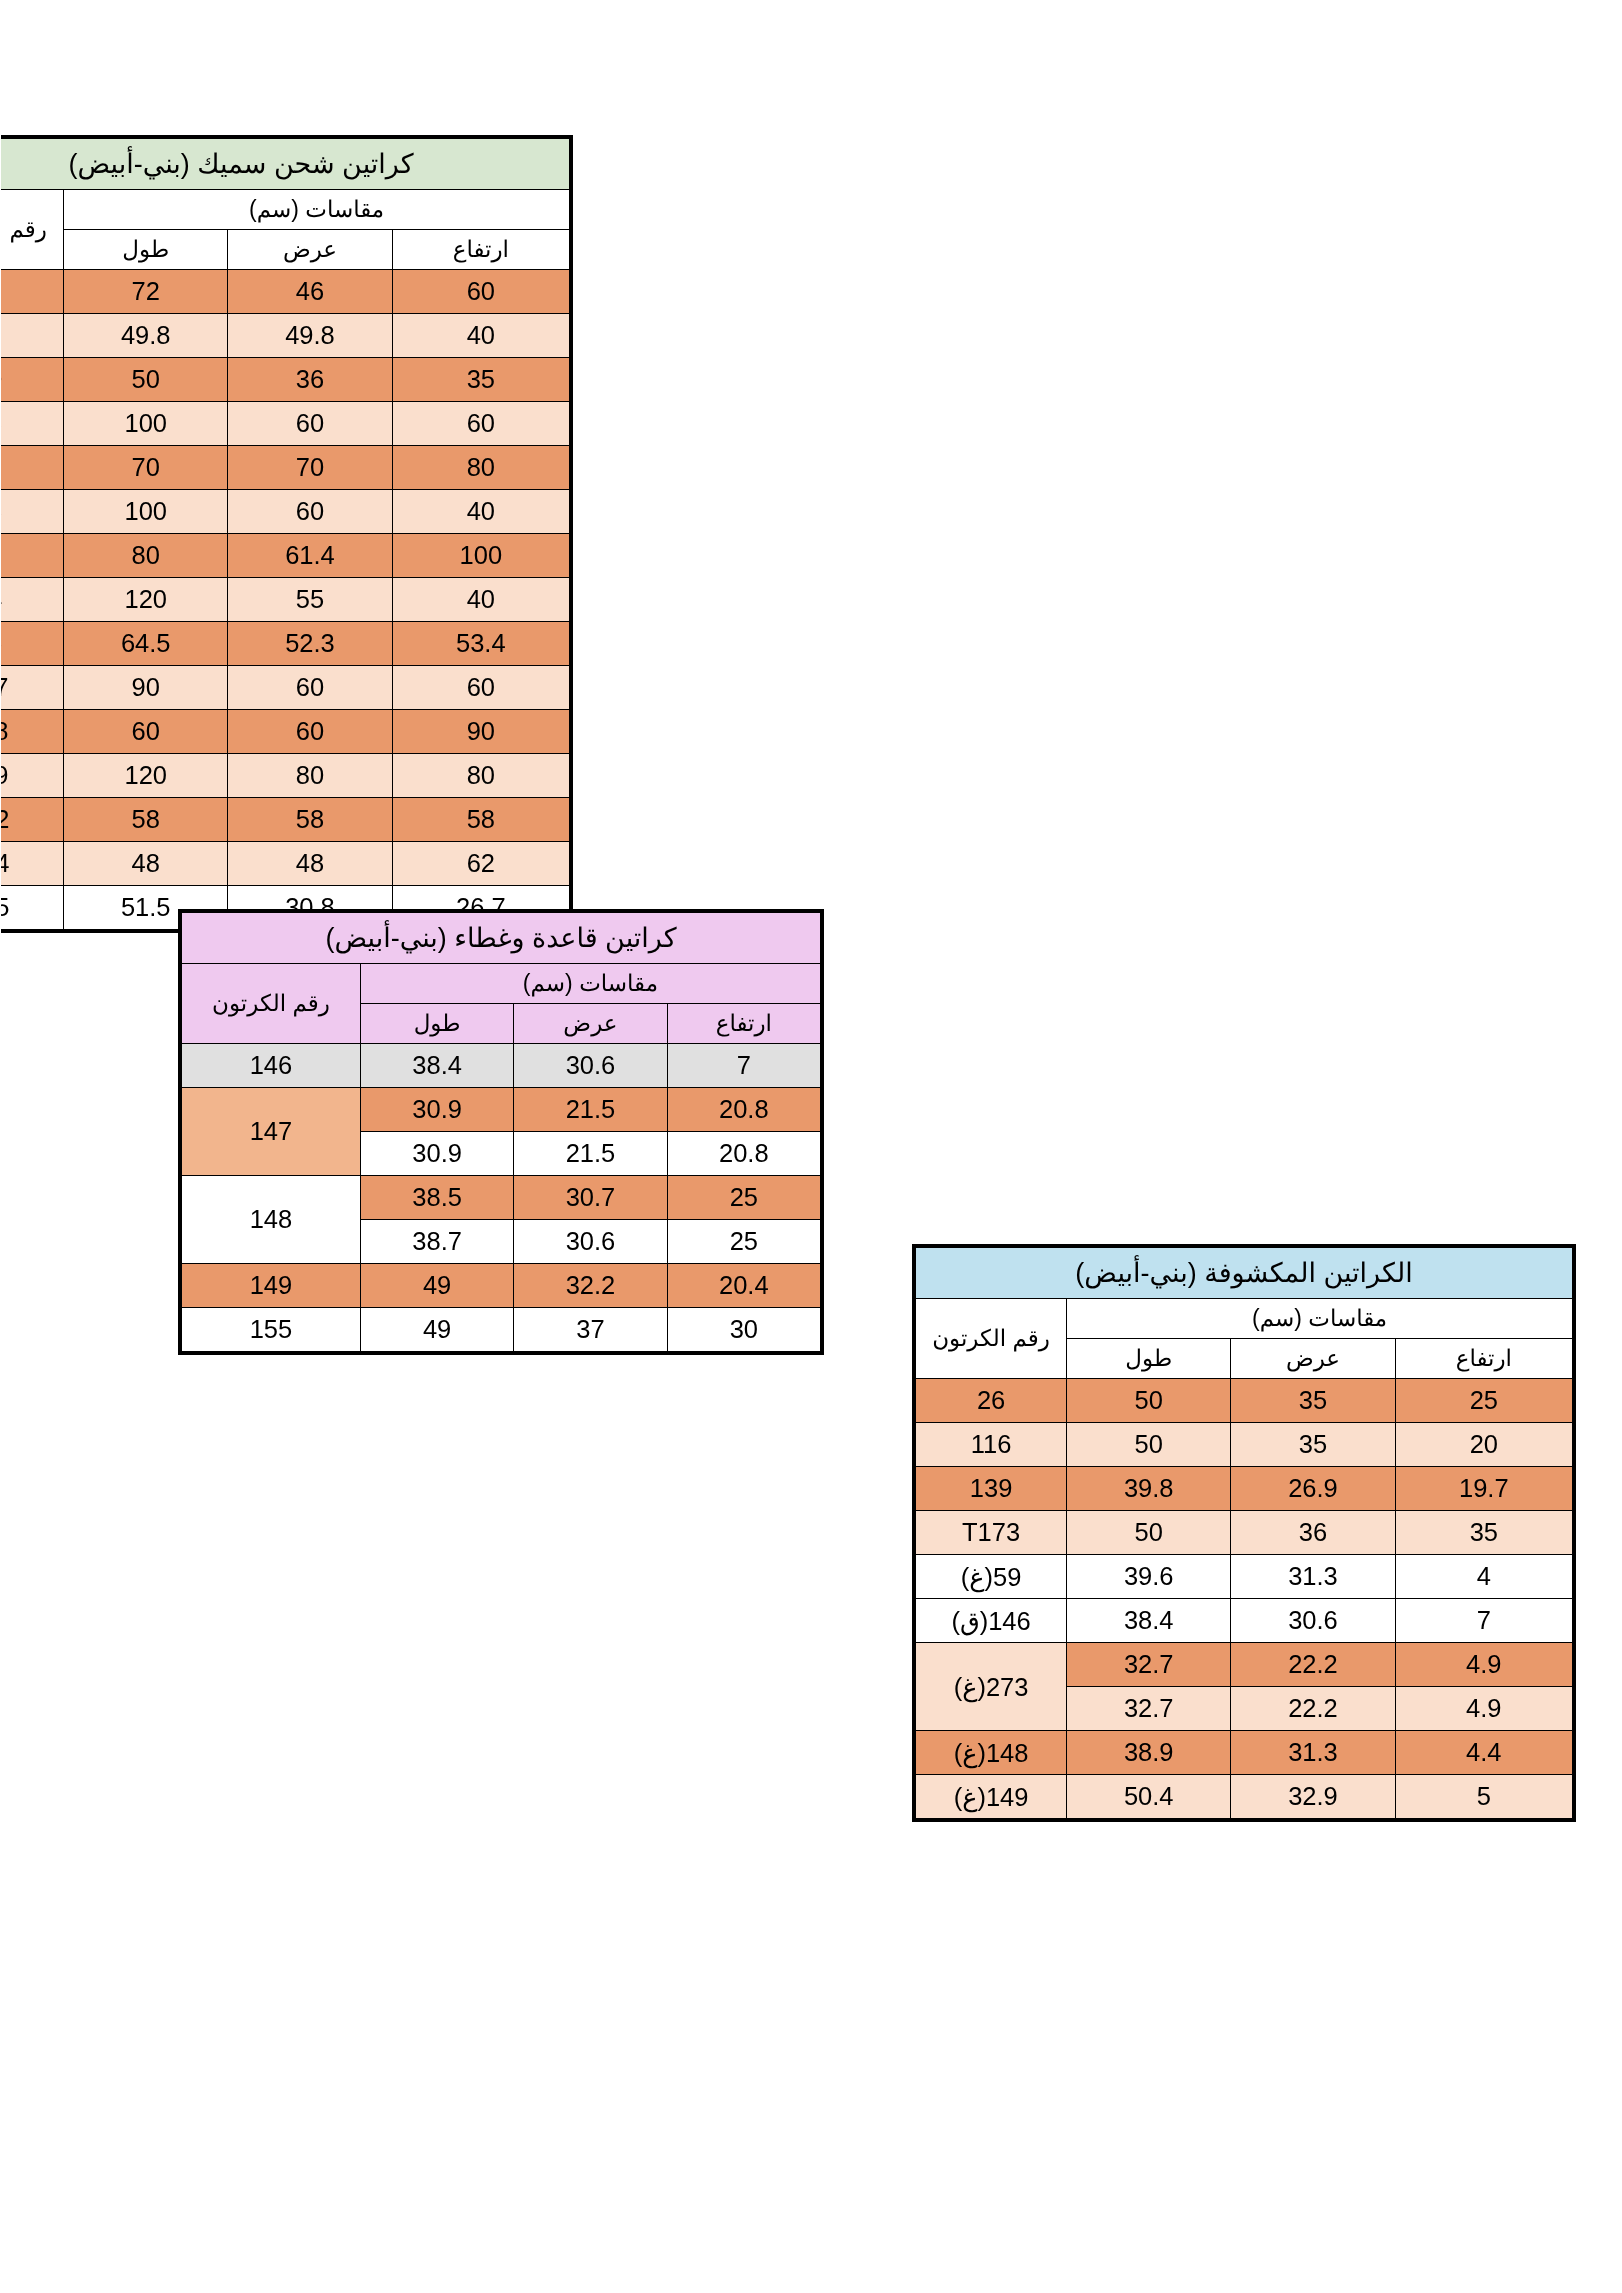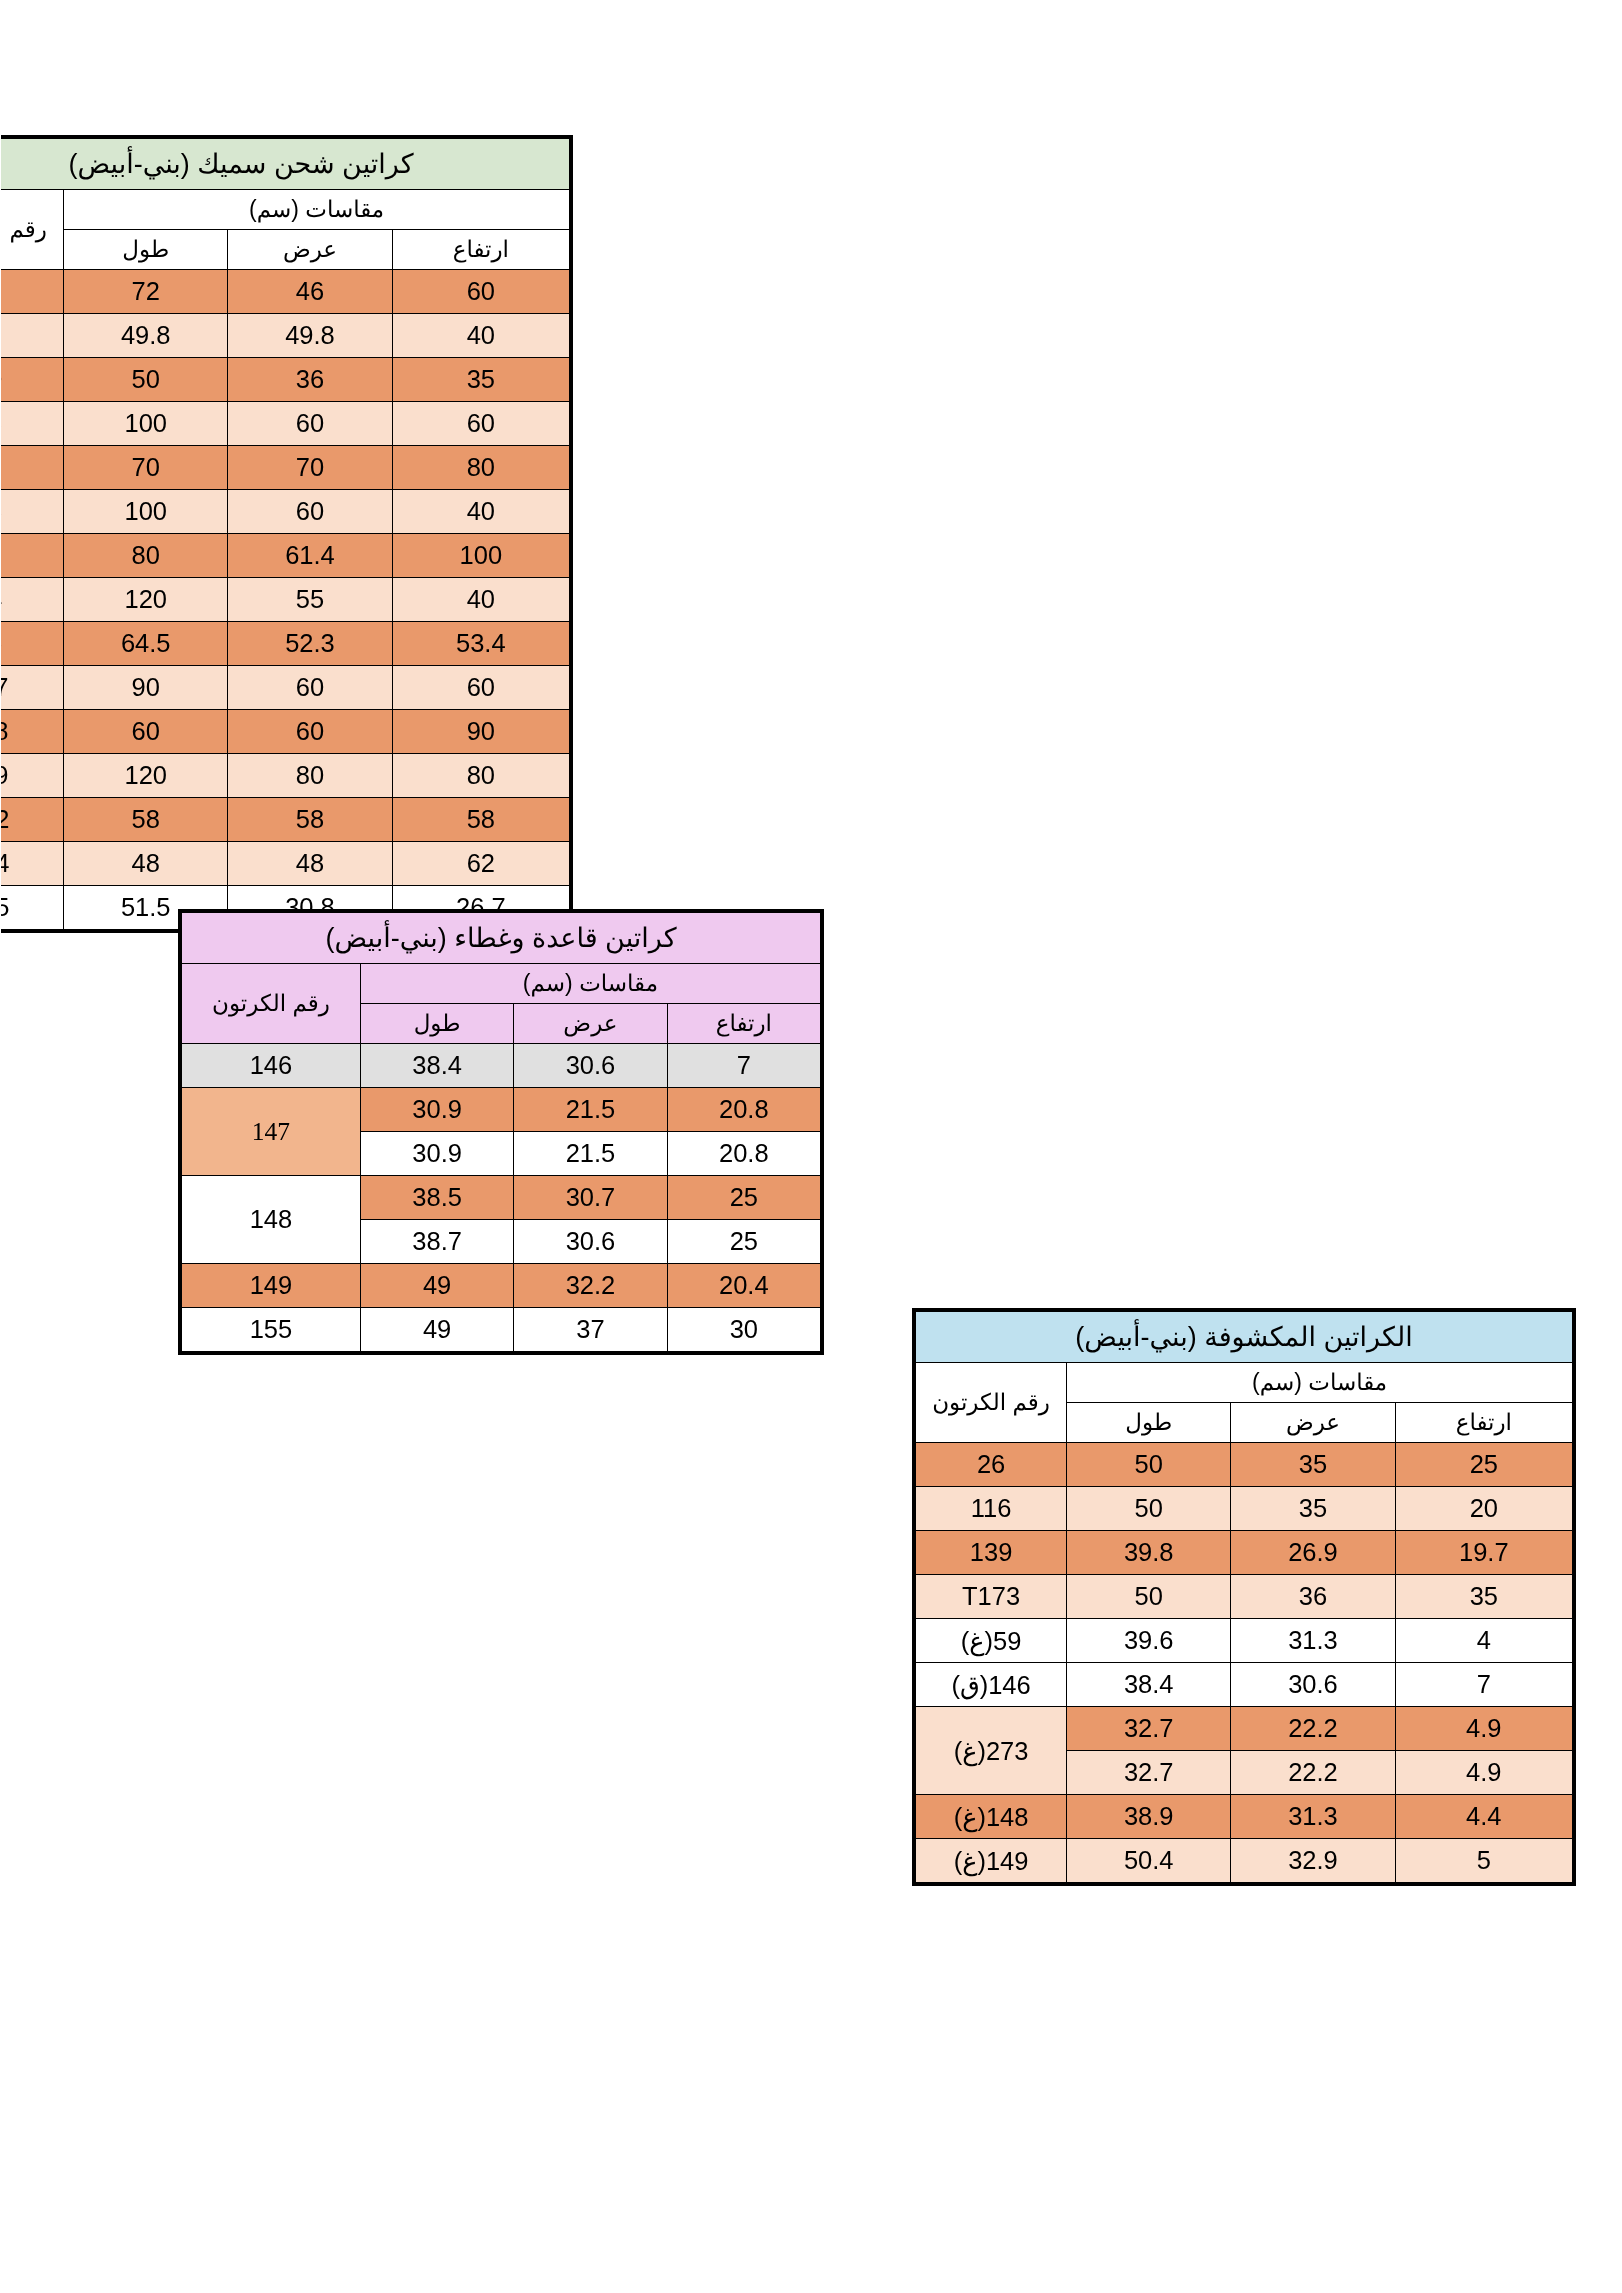--- a/index.html
+++ b/index.html
@@ -59,30 +59,30 @@
   .data-cell {
     font-size: 25.5px;
     height: 44px;
   }
 
   
   .c-green  { background: #d7e7d0; }
   .c-purple { background: #efc9ef; }
   .c-blue   { background: #bfe1ef; }
   .c-dark   { background: #e9996b; }
-  .c-mid    { background: #f2b58d; font-family: Liberation Serif, serif; }
+  .c-mid    { background: #f2b58d; }
   .c-light  { background: #fadfcd; }
   .c-white  { background: #ffffff; }
   .c-grey   { background: #e0e0e0; }
 
   
   #tbl-thick-shipping { top: 135px; right: 1050px; width: 664px; }
   
   #tbl-base-lid      { top: 909px; left: 178px; width: 646px; }
-  #tbl-open-cartons  { top: 1308px; left: 912px; width: 664px; }
+  #tbl-open-cartons  { top: 1244px; left: 912px; width: 664px; }
 </style>
 </head>
 <body>
 
 <div class="sheet">
 
   <div class="tbl-block" id="tbl-thick-shipping">
     <table class="grid">
       <colgroup>
         <col style="width:27%">

